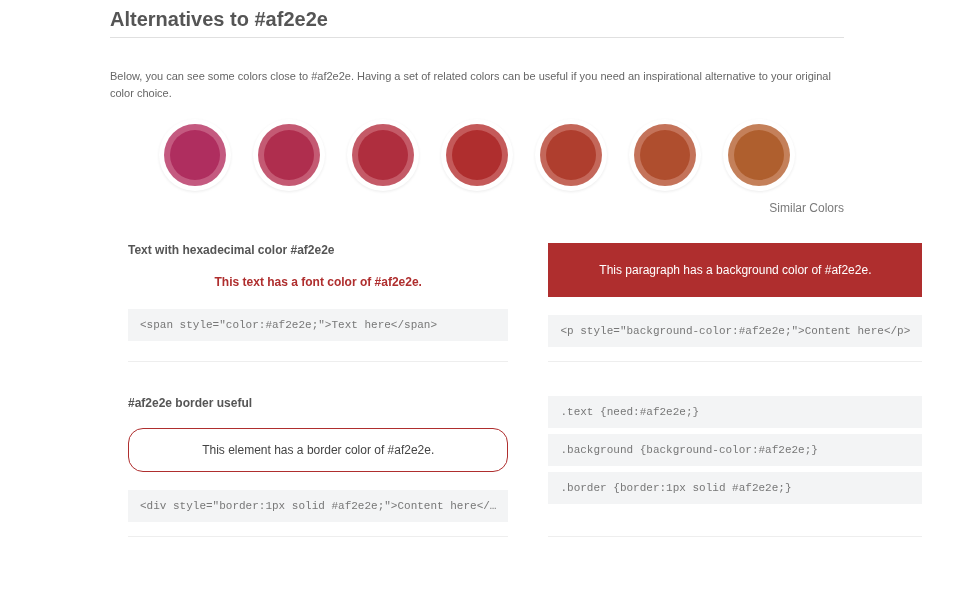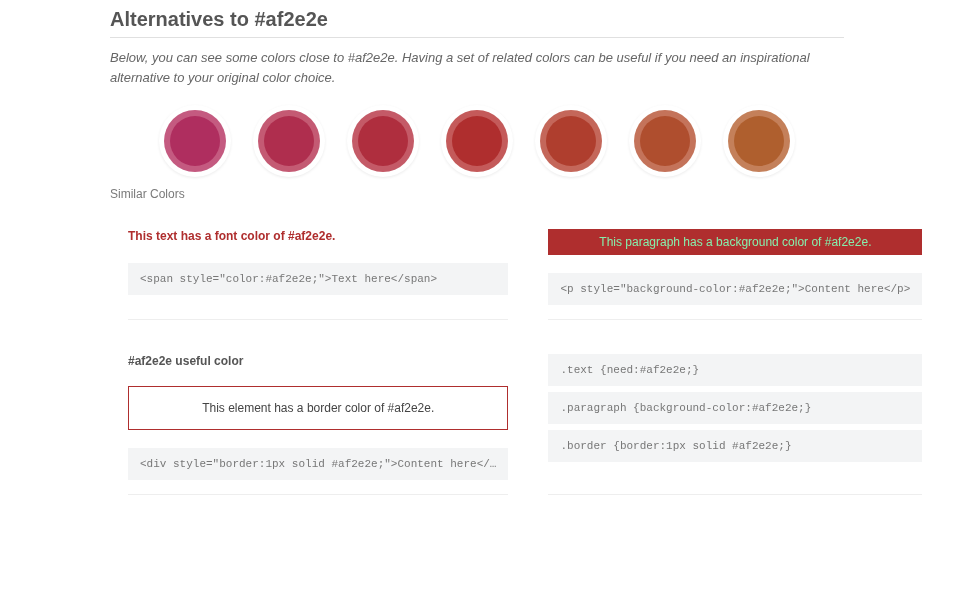--- a/index.html
+++ b/index.html
@@ -10,28 +10,27 @@
     width: 954px;
     color: #555;
   }
   .container { padding: 0 110px; }
   .section-title {
     font-size: 20px;
     font-weight: 600;
     color: #555;
     padding: 8px 0 6px 0;
     border-bottom: 1px solid #e0e0e0;
-    margin-bottom: 10px;
+    margin-bottom: 30px;
   }
   .intro {
-    font-size: 13px;
+    font-size: 11px;
     color: #666;
     line-height: 1.5;
     margin-bottom: 18px;
-    font-style: italic;
   }
   .swatch-row {
     display: flex;
     justify-content: center;
     gap: 22px;
     margin-bottom: 10px;
   }
   .swatch-outer {
     width: 72px;
     height: 72px;
@@ -49,21 +48,21 @@
     display: flex;
     align-items: center;
     justify-content: center;
   }
   .swatch-inner {
     width: 50px;
     height: 50px;
     border-radius: 50%;
   }
   .swatch-caption {
-    text-align: left;
+    text-align: right;
     font-size: 12px;
     color: #7a7a7a;
     margin-bottom: 28px;
   }
   .preview-grid {
     display: grid;
     grid-template-columns: 1fr 1fr;
     column-gap: 40px;
     row-gap: 34px;
     padding: 0 18px;
@@ -72,27 +71,28 @@
   .cell { border-bottom: 1px solid #eee; padding-bottom: 14px; }
   .cell-title {
     font-size: 12px;
     font-weight: 700;
     color: #555;
     margin-bottom: 18px;
   }
   .demo-text {
     font-size: 12px;
     font-weight: 600;
+    text-align: center;
     margin-bottom: 20px;
   }
   .demo-bg {
     font-size: 12px;
-    color: #86efac;
+    color: #ffffff;
     text-align: center;
-    padding: 6px 10px;
+    padding: 20px 10px;
     margin-bottom: 18px;
   }
   .demo-border {
     font-size: 12px;
     text-align: center;
     color: #444;
     padding: 14px 10px;
     margin-bottom: 18px;
     border: 1px solid;
   }
@@ -152,37 +152,38 @@
           <div class="swatch-inner" style="background: rgb(175, 95, 46);"></div>
         </div>
       </div>
     </div>
   <div class="swatch-caption">Similar Colors</div>
 
 
   <div class="preview-grid">
 
     <div class="cell">
+      <div class="cell-title">Text with hexadecimal color #af2e2e</div>
       <div class="demo-text" style="color:#af2e2e;">This text has a font color of #af2e2e.</div>
       <div class="code-block">&lt;span style="color:#af2e2e;"&gt;Text here&lt;/span&gt;</div>
     </div>
 
     <div class="cell">
       <div class="demo-bg" style="background-color:#af2e2e;">This paragraph has a background color of #af2e2e.</div>
       <div class="code-block">&lt;p style="background-color:#af2e2e;"&gt;Content here&lt;/p&gt;</div>
     </div>
 
     <div class="cell">
-      <div class="cell-title">#af2e2e useful color</div>
-      <div class="demo-border" style="border-color:#af2e2e;">This element has a border color of #af2e2e.</div>
+      <div class="cell-title">#af2e2e border useful</div>
+      <div class="demo-border" style="border-color:#af2e2e;border-radius:15px;">This element has a border color of #af2e2e.</div>
       <div class="code-block">&lt;div style="border:1px solid #af2e2e;"&gt;Content here&lt;/…</div>
     </div>
 
     <div class="cell">
       <div class="code-stack">
           <div class="code-block">.text {need:#af2e2e;}</div>
-          <div class="code-block">.paragraph {background-color:#af2e2e;}</div>
+          <div class="code-block">.background {background-color:#af2e2e;}</div>
           <div class="code-block">.border {border:1px solid #af2e2e;}</div>
         </div>
     </div>
 
   </div>
 </div>
 
 </body></html>

